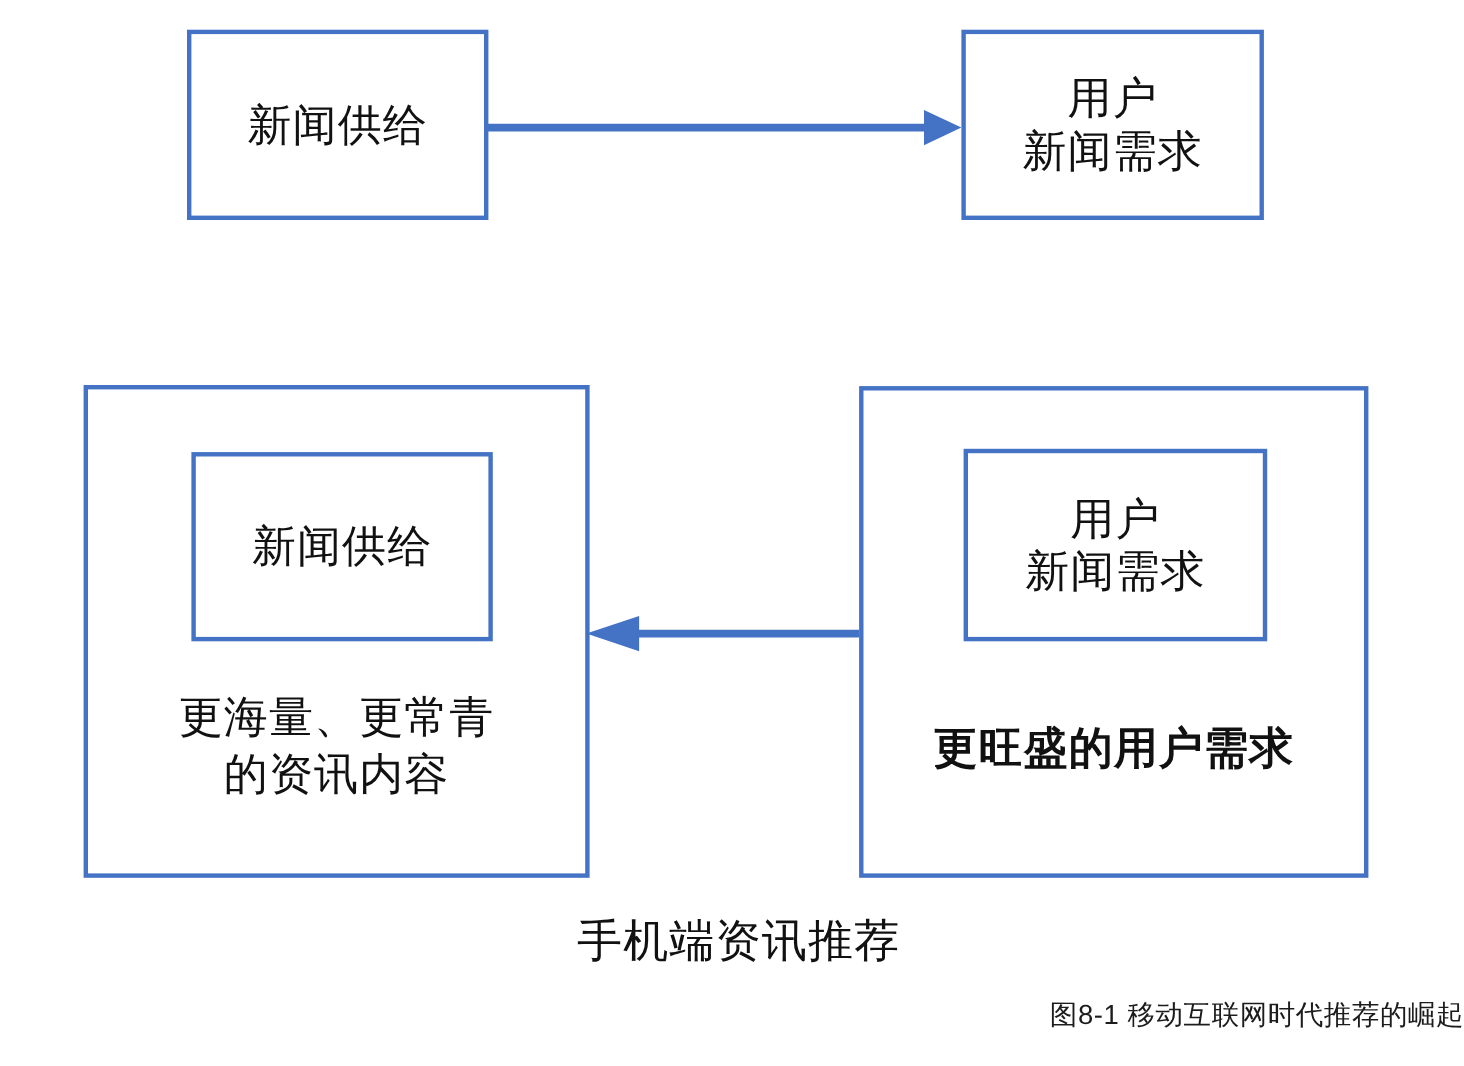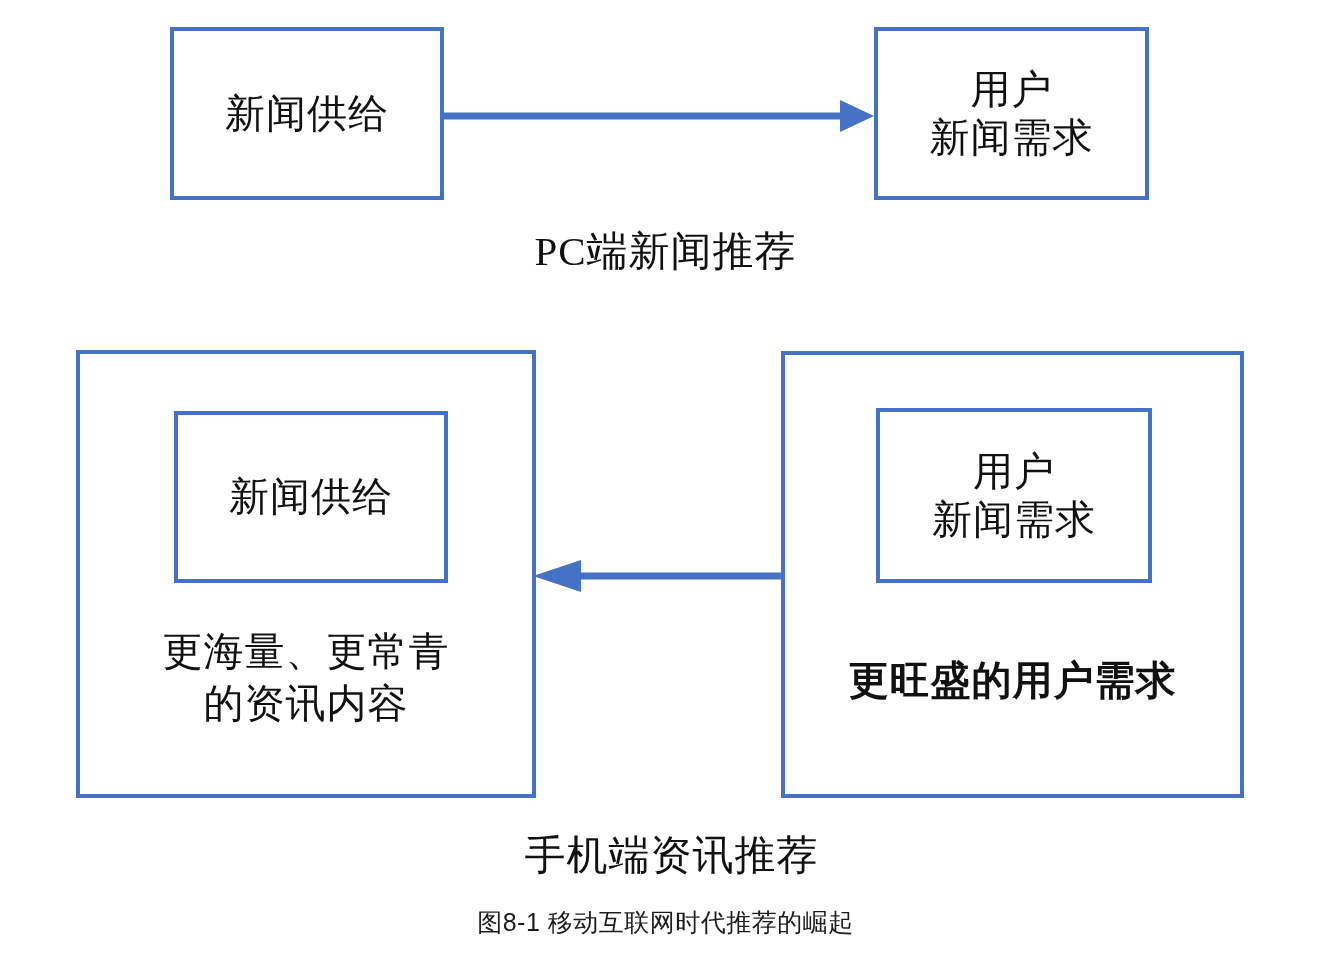--- a/index.html
+++ b/index.html
@@ -114,21 +114,21 @@
   #caption-mobile {
     top: 828px;
     font-size: 41px;
     letter-spacing: 1px;
     margin-left: 12px;
   }
   #figure-caption {
     position: absolute;
     left: 0; right: 0;
     top: 906px;
-    text-align: center;
+    text-align: right;
     font-family: "Liberation Sans", "DejaVu Sans", sans-serif;
     font-size: 25px;
     color: #1c1c1c;
     letter-spacing: 0.5px;
   }
 </style>
 </head>
 <body>
 
 <div id="canvas">
@@ -140,21 +140,20 @@
   <svg class="arrow-svg" id="arrow-supply-to-demand" width="436" height="40" viewBox="0 0 436 40">
     <line x1="2" y1="20" x2="404" y2="20" stroke="#4472C4" stroke-width="7"></line>
     <polygon points="400,4 434,20 400,36" fill="#4472C4"></polygon>
   </svg>
 
   <div class="box" id="box-user-demand-pc">
     <div class="box-label">用户
 新闻需求</div>
   </div>
 
-  <div class="caption" id="caption-pc">PC端新闻推荐</div>
 
   <div class="box" id="box-mobile-supply-outer">
     <div class="inner-box" id="box-news-supply-mobile">
       <div class="box-label">新闻供给</div>
     </div>
     <div class="outer-desc" id="desc-supply">更海量、更常青
 的资讯内容</div>
   </div>
 
   <svg class="arrow-svg" id="arrow-demand-to-supply" width="252" height="40" viewBox="0 0 252 40">

